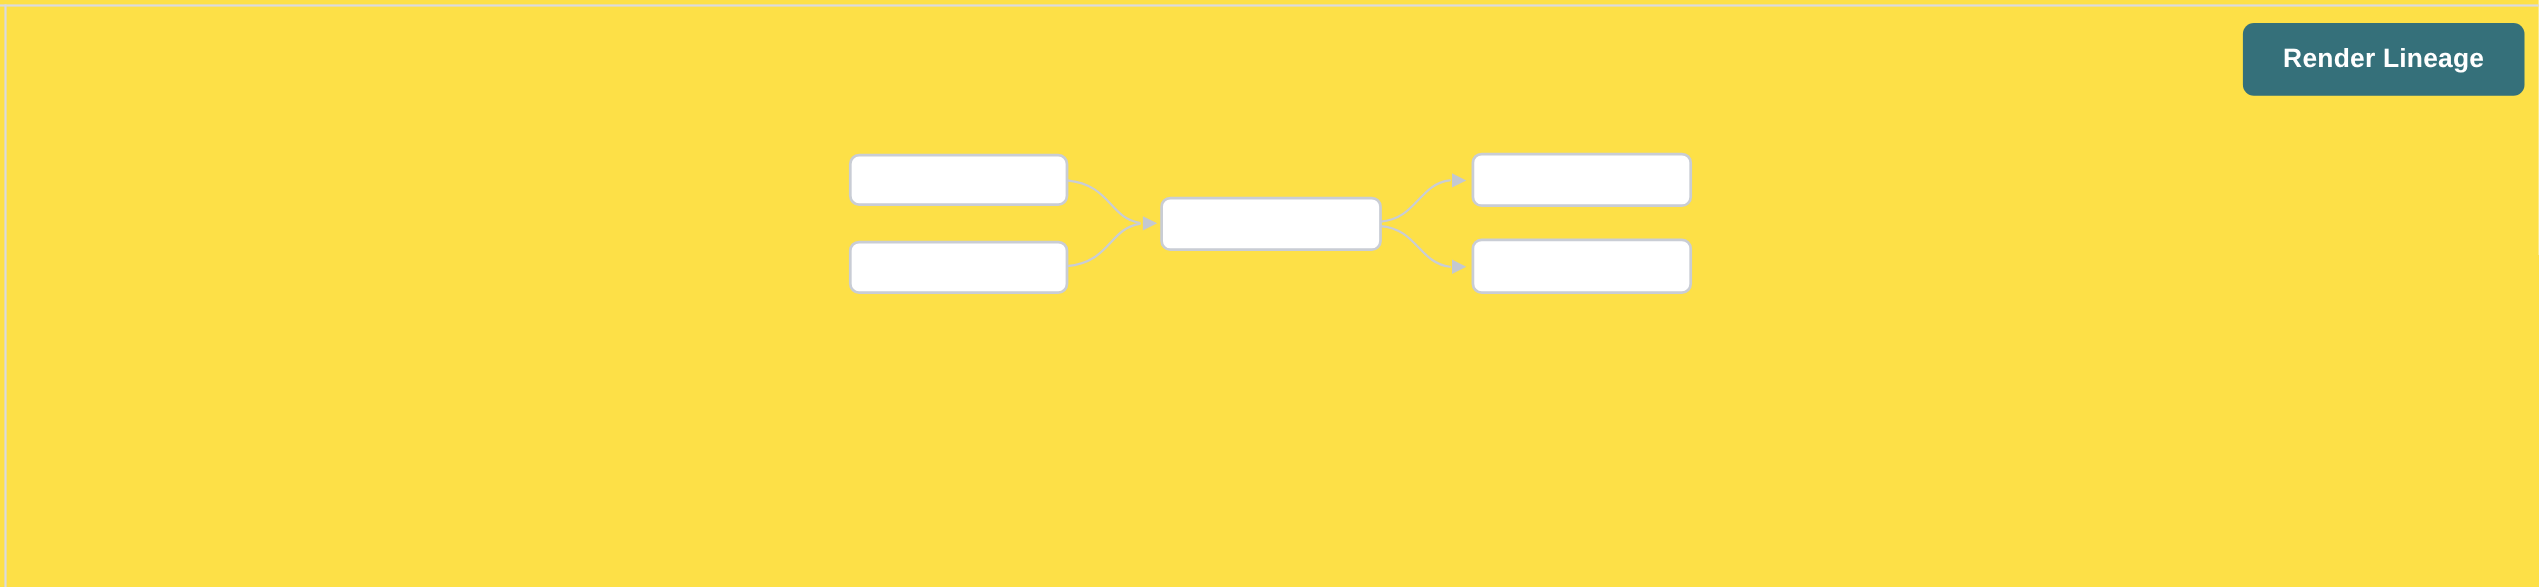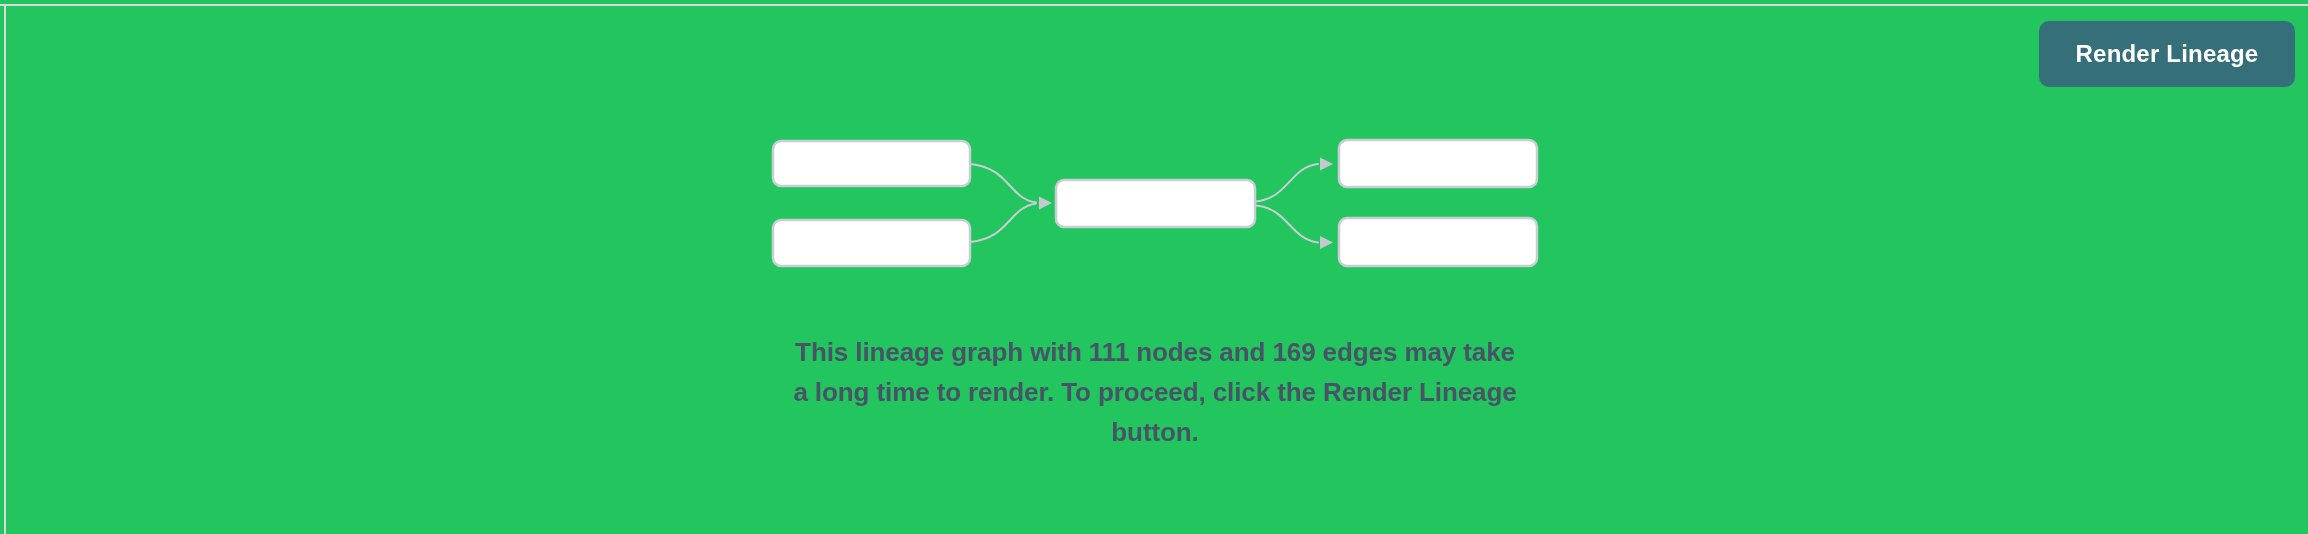--- a/index.html
+++ b/index.html
@@ -5,21 +5,21 @@
   html, body {
     margin: 0;
     padding: 0;
     background: #ffffff;
     font-family: "Liberation Sans", sans-serif;
   }
   .panel {
     position: relative;
     width: 2308px;
     height: 534px;
-    background: #22c55e;
+    background: #fde047;
     overflow: hidden;
   }
   .top-border {
     position: absolute;
     left: 0;
     top: 4px;
     width: 100%;
     height: 2px;
     background: #dadade;
   }
@@ -105,19 +105,14 @@
     <polygon points="560,27.5 573,34 560,40.5"></polygon>
     <polygon points="560,106 573,112.5 560,119"></polygon>
 
     <rect x="13" y="11" width="197" height="45" rx="8"></rect>
     <rect x="13" y="90" width="197" height="46" rx="8"></rect>
     <rect x="296" y="50" width="199" height="47" rx="8"></rect>
     <rect x="579" y="10" width="198" height="47" rx="8"></rect>
     <rect x="579" y="88" width="198" height="48" rx="8"></rect>
   </svg>
 
-  <div class="message">
-    <div>This lineage graph with 111 nodes and 169 edges may take</div>
-    <div>a long time to render. To proceed, click the Render Lineage</div>
-    <div>button.</div>
-  </div>
 
 </div>
 
 </body></html>

